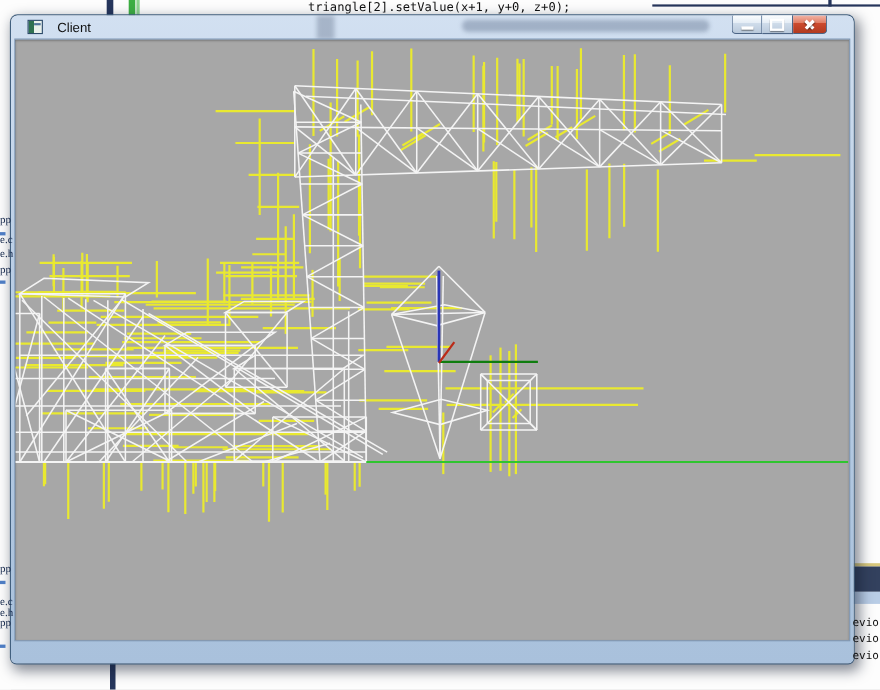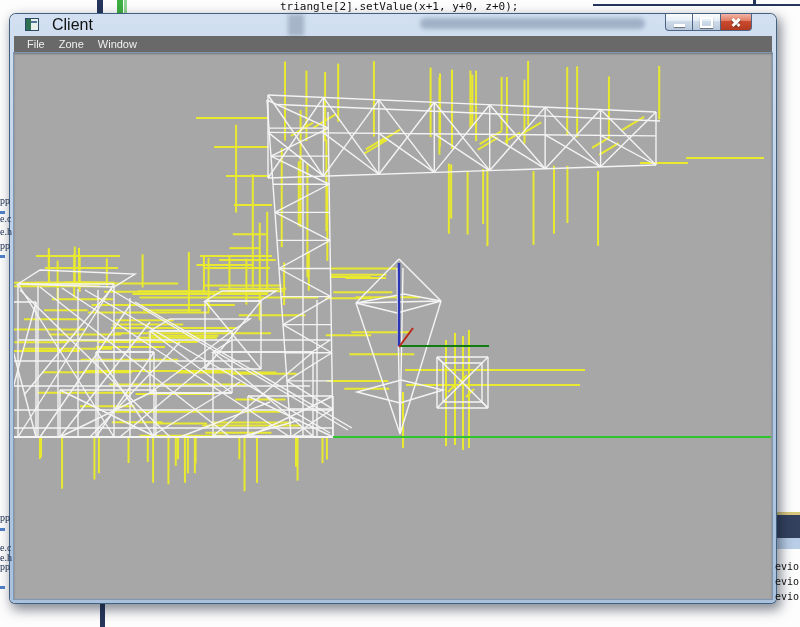--- a/index.html
+++ b/index.html
@@ -50,21 +50,21 @@
   #titlebar{position:relative;height:22px;}
   #window-icon{
     position:absolute;left:15px;top:4px;width:14px;height:13px;
     border:1px solid #2c4a68;box-sizing:border-box;
     background:linear-gradient(90deg,#2f7050 0 40%,#e9f0ea 40%);
   }
   #window-icon:after{
     content:"";position:absolute;left:5px;top:2px;width:6px;height:2px;background:#51749a;
   }
   #window-title{
-    position:absolute;left:42px;top:4px;font-size:16px;color:#111;line-height:14px;
+    position:absolute;left:42px;top:4px;font-size:12px;color:#111;line-height:14px;
   }
   .smudge1{
     position:absolute;left:278px;top:0;width:16px;height:22px;
     background:rgba(85,100,125,0.35);filter:blur(2px);
   }
   .smudge2{
     position:absolute;left:410px;top:4px;width:225px;height:11px;border-radius:6px;
     background:rgba(60,78,110,0.32);filter:blur(2px);
   }
   #caption-buttons{position:absolute;top:0px;right:24px;display:flex;}
@@ -135,25 +135,20 @@
       <div class="cb" id="btn-minimize">
         <div class="g-min"></div>
       </div>
       <div class="cb" id="btn-maximize">
         <div class="g-max"></div>
       </div>
       <div class="cb" id="btn-close">
         <div class="g-close"></div>
       </div>
     </div>
-  </div>
-  <div id="menubar">
-    <span class="menu-item">File</span>
-    <span class="menu-item">Zone</span>
-    <span class="menu-item">Window</span>
   </div>
   <div id="viewport">
     <svg id="scene" viewBox="14 53 758 546" xmlns="http://www.w3.org/2000/svg">
         <g>
           <line x1="476.0537101186346" y1="70.59892816469073" x2="476.0537101186346" y2="141.09931503725238" stroke="#e9e930" stroke-width="2"></line>
           <line x1="506.93195093842223" y1="77.01553392224014" x2="506.93195093842223" y2="144.92235892731696" stroke="#e9e930" stroke-width="2"></line>
           <line x1="306.4502814267762" y1="70.61011023353785" x2="306.4502814267762" y2="141.09636383410543" stroke="#e9e930" stroke-width="2"></line>
           <line x1="451.97768203308806" y1="69.60084939841181" x2="451.97768203308806" y2="148.81111426465213" stroke="#e9e930" stroke-width="2"></line>
           <line x1="440.0504700827878" y1="73.40415178332478" x2="440.0504700827878" y2="146.62070950702764" stroke="#e9e930" stroke-width="2"></line>
           <line x1="338.19994695158675" y1="63.57029146514833" x2="338.19994695158675" y2="121.78622685046867" stroke="#e9e930" stroke-width="2"></line>

